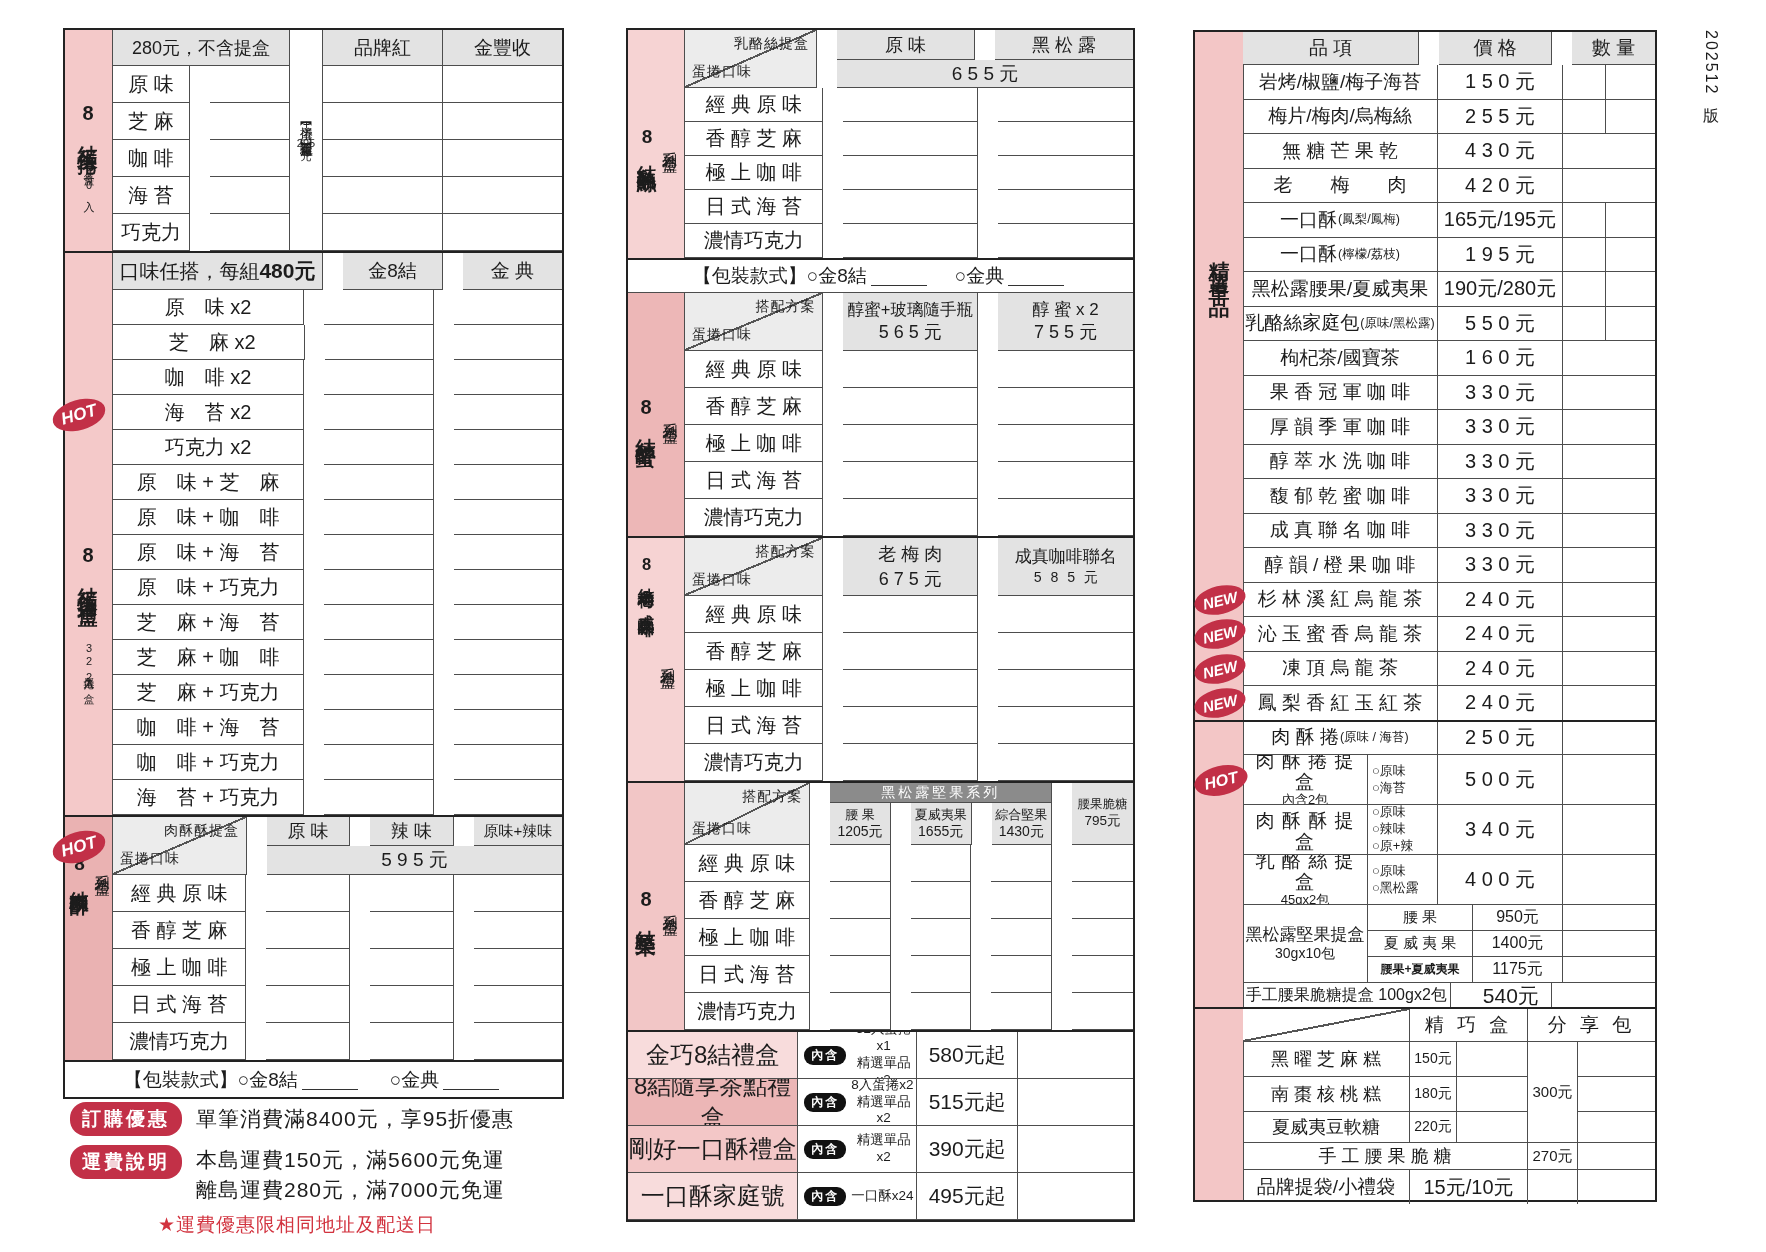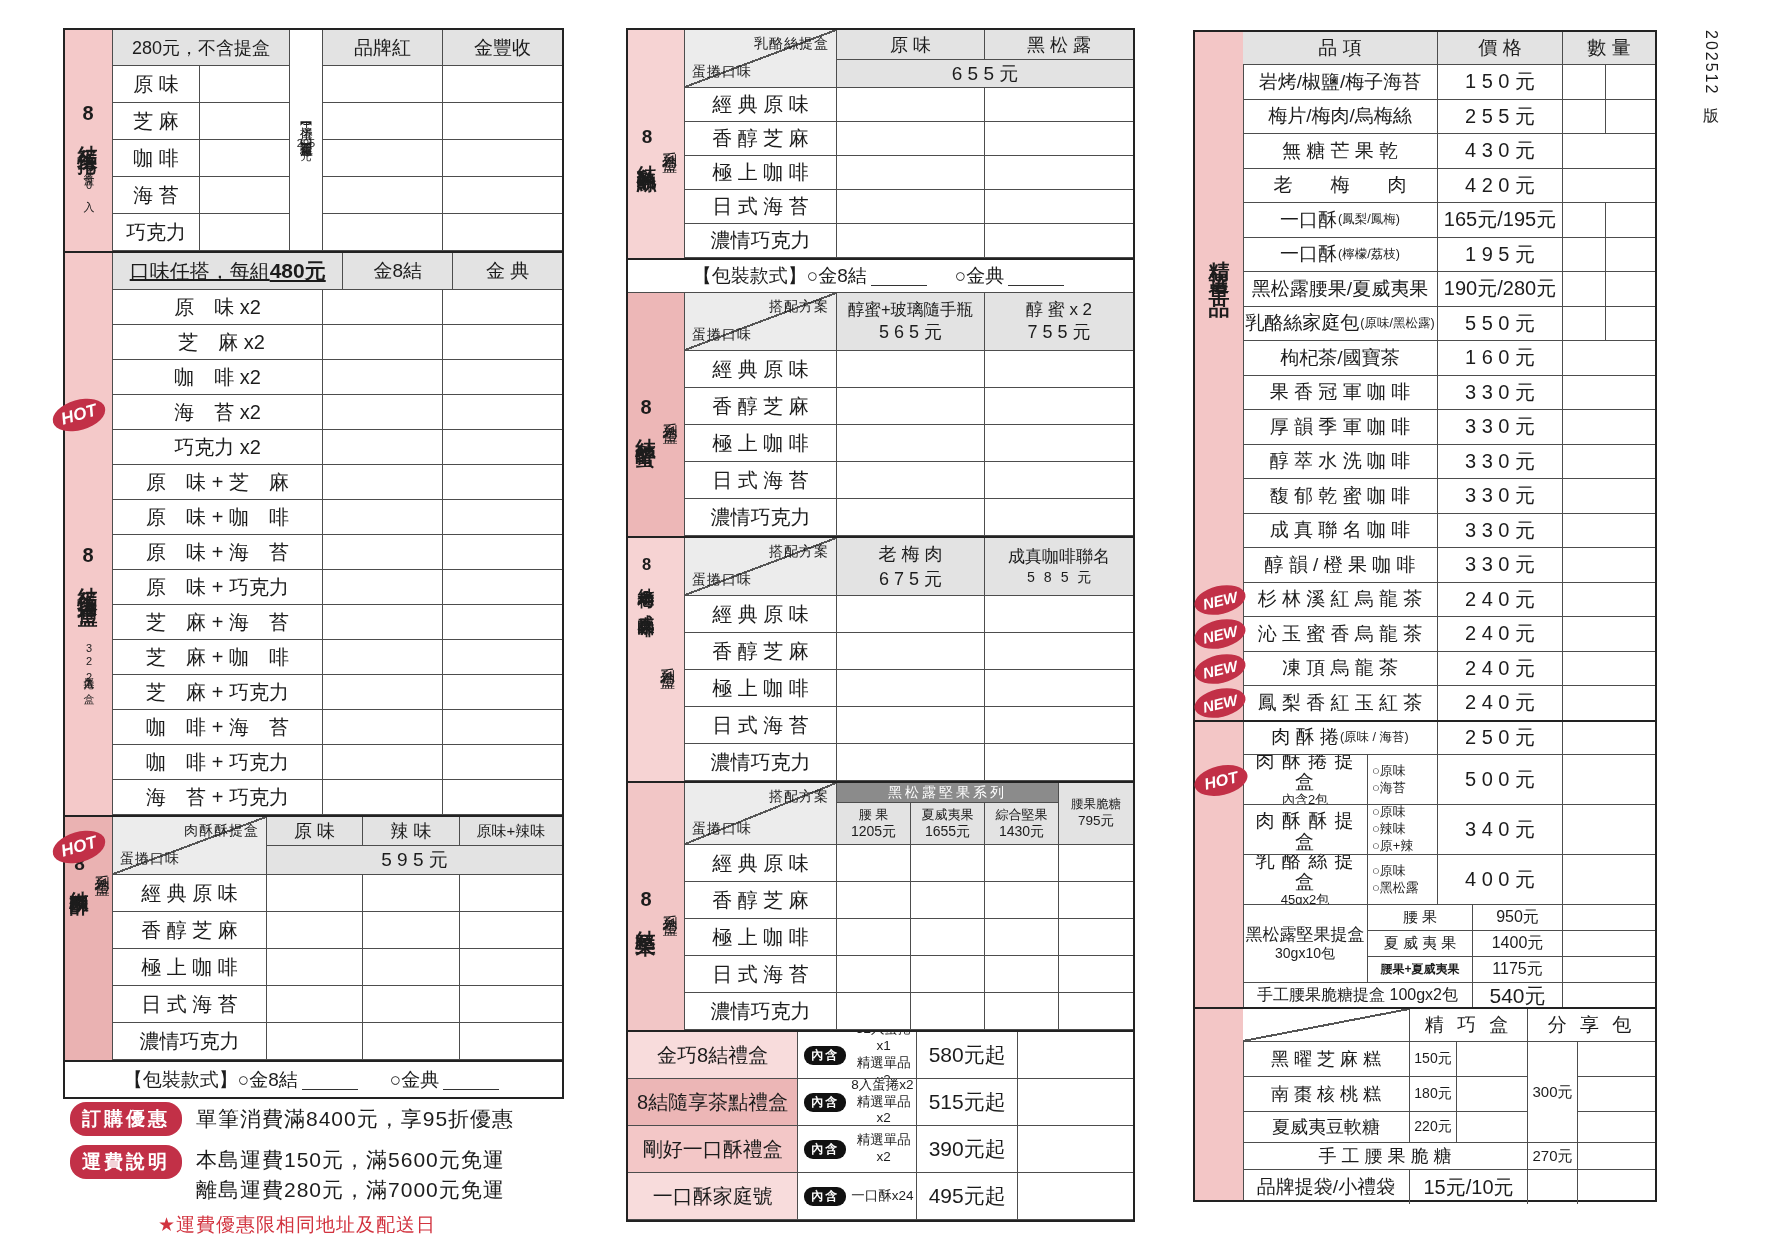--- a/index.html
+++ b/index.html
@@ -6,21 +6,21 @@
   body{font-family:"Liberation Sans","DejaVu Sans",sans-serif;color:#1c1c1c;}
   .page{position:relative;width:1766px;height:1252px;background:#fff;overflow:hidden;}
   .tbl{position:absolute;border:2px solid #222;box-sizing:border-box;background:#fff;}
   .sec{display:flex;}
   .tline{border-top:2px solid #222;}
   .c{box-sizing:border-box;border-right:1px solid #4d4d4d;border-bottom:1px solid #4d4d4d;
      display:flex;align-items:center;justify-content:center;text-align:center;overflow:hidden;}
   .nr{border-right:none}.nb{border-bottom:none}
   .hdr{background:#e3e3e3;font-size:19px;}
   .col{display:flex;flex-direction:column;}
-  .row{display:flex;}
+  .row{display:flex;gap:20px;}
   .strip{box-sizing:border-box;border-right:1px solid #4d4d4d;display:flex;align-items:flex-start;justify-content:center;}
   .vtext{writing-mode:vertical-rl;text-orientation:upright;}
   .flv{font-size:20px;}
   .blankcell{background:#fff;}
   .diagcell{position:relative;background-color:#ececec;
     background-image:linear-gradient(to bottom right,rgba(0,0,0,0) calc(50% - 1px),#555 calc(50% - 1px),#555 calc(50% + 1px),rgba(0,0,0,0) calc(50% + 1px));}
   .diagcell .tr{position:absolute;top:5px;right:7px;font-size:14px;letter-spacing:1px;}
   .diagcell .bl{position:absolute;bottom:6px;left:7px;font-size:14px;letter-spacing:1px;}
   .pill{background:#c23047;color:#fff;border-radius:16px;font-weight:bold;font-size:19px;
         letter-spacing:3px;padding:4px 12px;display:inline-flex;align-items:center;justify-content:center;}
@@ -37,21 +37,21 @@
   .qsp{position:absolute;left:42px;top:0;bottom:0;width:1px;background:#4d4d4d;}
   .st-main{font-size:20px;font-weight:bold;letter-spacing:5px;}
   .st-sub{font-size:15px;letter-spacing:2px;}
   .darkbar{background:#8b8b8b;color:#fff;font-size:14px;letter-spacing:3px;}
   
   #mg div.grow:nth-of-type(1) .gname{background:#f8dcdc;}
   #mg div.grow:nth-of-type(2) .gname{background:#ecb6b6;}
   #mg div.grow:nth-of-type(3) .gname{background:#f3c7c7;}
   #mg div.grow:nth-of-type(4) .gname{background:#f8dcdc;}
   .grow{display:flex;height:47px;}
-  .gname{width:172px;font-size:20px;}
+  .gname{width:172px;font-size:24px;}
   .gcont{width:120px;display:flex;align-items:center;justify-content:flex-start;gap:5px;padding-left:6px;}
   .glines{display:flex;flex-direction:column;align-items:flex-start;font-size:13.5px;line-height:1.25;}
   .gprice{width:102px;font-size:21px;}
   .gqty{width:116px;}
   .hline{position:absolute;left:0;right:0;height:2px;background:#222;z-index:2;}
   .bgrid{display:grid;grid-template-columns:167px 47px 71px 50px 77px;grid-template-rows:33px 35px 35px 31px 27px 34px;}
   .ngrid{display:grid;grid-template-columns:125px 105px 90px 92px;grid-template-rows:26px 26px 26px;}
   .cbrow{display:flex;}
   .cbname{width:125px;flex-direction:column;line-height:1.1;}
   .cbopts{width:70px;flex-direction:column;align-items:flex-start;justify-content:center;padding-left:4px;font-size:13px;line-height:1.3;}
@@ -129,21 +129,21 @@
       </div>
     </div>
 
     <div class="sec tline">
       <div class="strip" style="width:48px;background:#f4c9c9;flex-direction:column;align-items:center;padding-top:160px;">
         <div class="vtext st-main">8結蛋捲禮盒</div>
         <div class="vtext" style="font-size:11px;margin-top:46px;letter-spacing:1px;">32入蛋捲2盒</div>
       </div>
       <div class="col" style="width:449px;">
         <div class="row" style="height:37px;">
-          <div class="c hdr" style="width:252px;font-size:20px;text-decoration:underline;">
+          <div class="c hdr" style="width:252px;font-size:20px;">
             <span>口味任搭，每組</span>
               <span style="font-weight:bold;font-size:21px;">480元</span>
           </div>
           <div class="c hdr" style="width:120px;">金8結</div>
           <div class="c hdr nr" style="width:119px;">金 典</div>
         </div>
         <div>
 
             <div class="row" style="height:35px;">
               <div class="c flv" style="width:210px;">原　味 x2</div>

